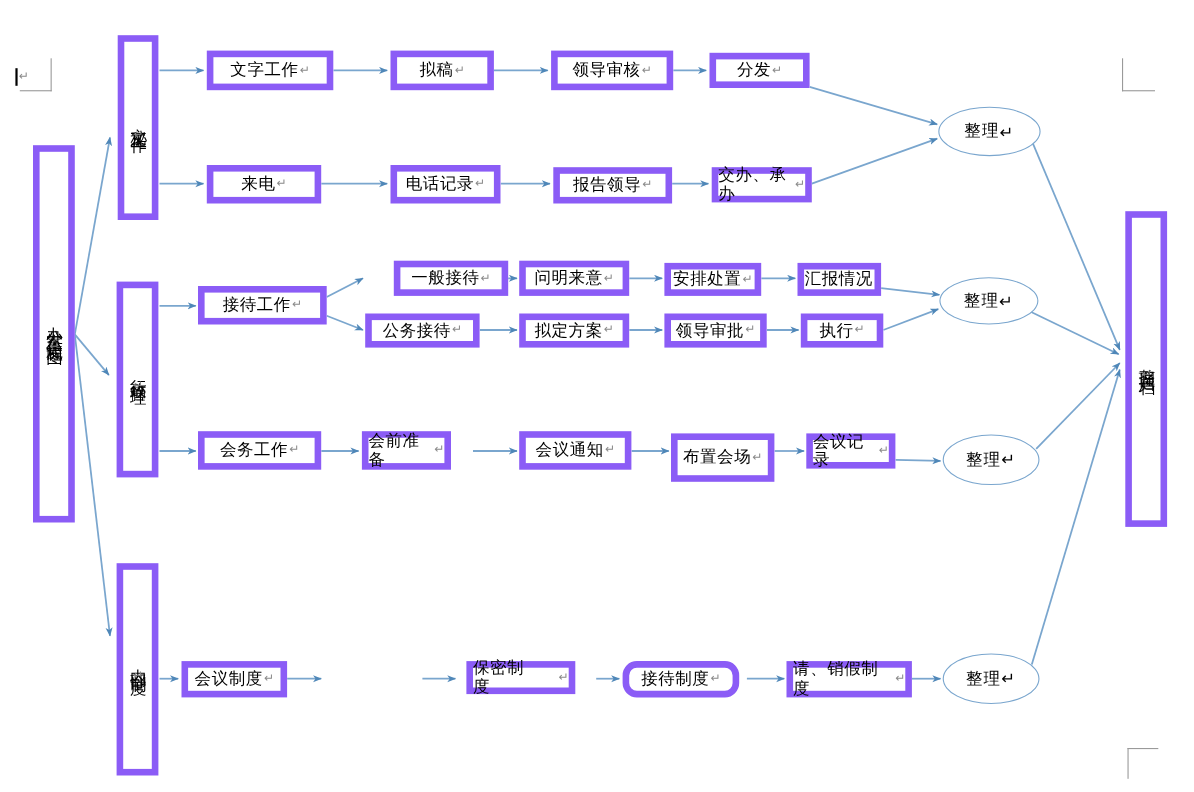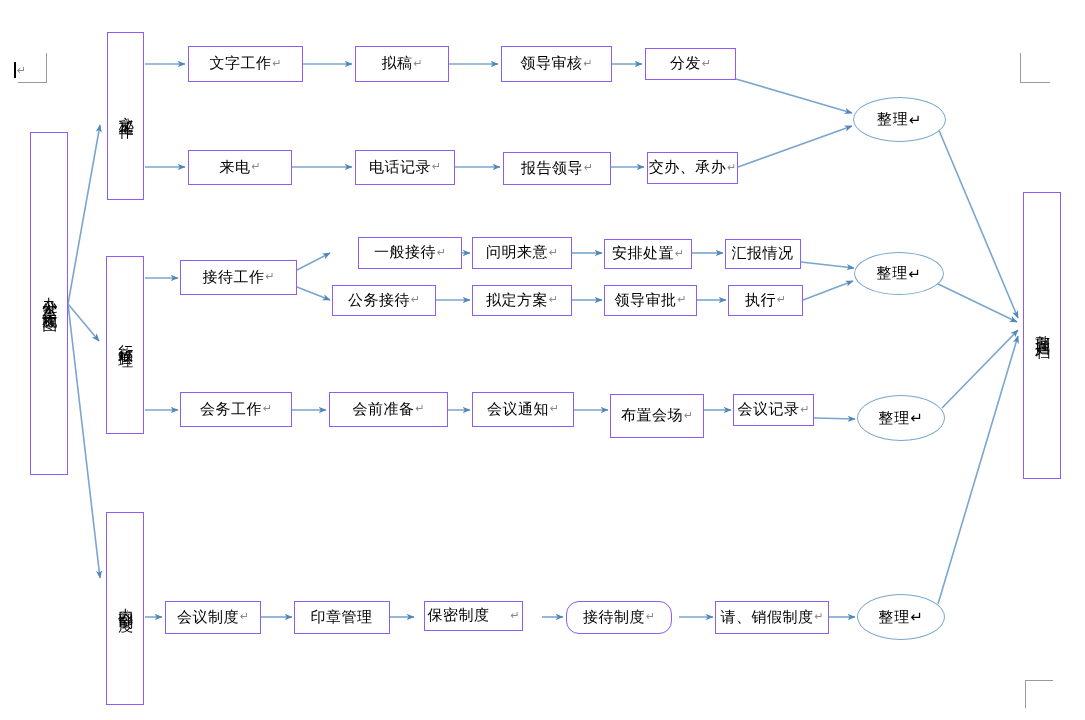--- a/index.html
+++ b/index.html
@@ -2,21 +2,21 @@
 <html><head>
 <meta charset="utf-8">
 <style>
   html,body{margin:0;padding:0;background:#ffffff;}
   body{font-family:"DejaVu Sans","Liberation Sans",sans-serif;}
   #canvas{position:relative;width:1085px;height:720px;background:#fff;overflow:hidden;}
   svg.wires{position:absolute;left:0;top:0;width:1085px;height:720px;pointer-events:none;}
 
   .node{
     position:absolute;
-    border:1px solid #8b5cf6;
+    border:6px solid #8b5cf6;
     background:#ffffff;
     box-sizing:border-box;
     display:flex;
     align-items:center;
     justify-content:center;
     font-size:15px;
     color:#000;
     line-height:1.15;
     letter-spacing:0.5px;
     z-index:3;
@@ -229,21 +229,21 @@
 
   <div class="ellipse" style="left:854px;top:252px;width:90px;height:43px;">
     <span>整理</span>
       <span class="pil">↵</span>
   </div>
 
   <div class="node" style="left:180px;top:392px;width:112px;height:35px;">
     <span>会务工作</span>
       <span class="pil">↵</span>
   </div>
-  <div class="node" style="left:329px;top:392px;width:119px;height:35px;">
+  <div class="node" style="left:329px;top:392px;width:81px;height:35px;">
     <span>会前准备</span>
       <span class="pil">↵</span>
   </div>
   <div class="node" style="left:472px;top:392px;width:102px;height:35px;">
     <span>会议通知</span>
       <span class="pil">↵</span>
   </div>
   <div class="node" style="left:610px;top:394px;width:94px;height:44px;">
     <span>布置会场</span>
       <span class="pil">↵</span>
@@ -255,24 +255,20 @@
 
   <div class="ellipse" style="left:857px;top:395px;width:88px;height:46px;">
     <span>整理</span>
       <span class="pil">↵</span>
   </div>
 
   <div class="node" style="left:165px;top:601px;width:96px;height:33px;">
     <span>会议制度</span>
       <span class="pil">↵</span>
   </div>
-  <div class="node" style="left:294px;top:601px;width:96px;height:33px;">
-    <span>印章管理</span>
-      <span class="pil"></span>
-  </div>
   <div class="node" style="left:424px;top:601px;width:99px;height:30px;gap:20px;">
     <span>保密制度</span>
       <span class="pil">↵</span>
   </div>
   <div class="node" style="left:566px;top:601px;width:106px;height:33px;border-radius:13px;">
     <span>接待制度</span>
       <span class="pil">↵</span>
   </div>
   <div class="node" style="left:715px;top:601px;width:114px;height:33px;">
     <span>请、销假制度</span>

